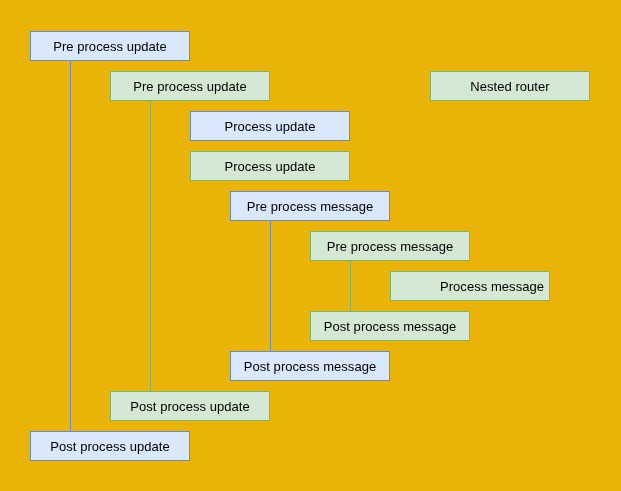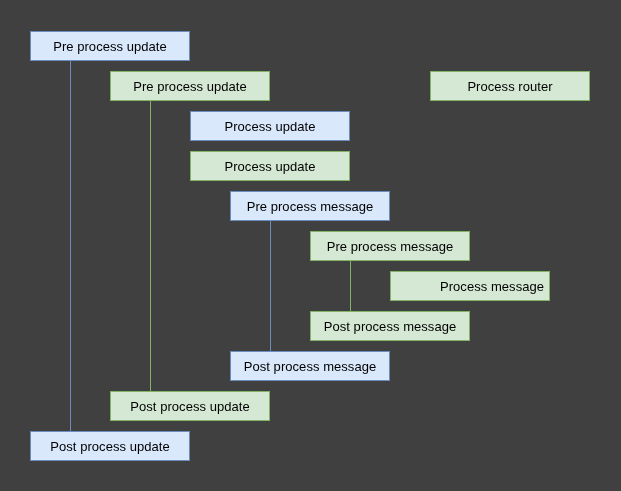--- a/index.html
+++ b/index.html
@@ -7,21 +7,21 @@
     padding: 0;
     background: #ffffff;
   }
   body {
     font-family: "Liberation Sans", sans-serif;
   }
   #canvas {
     position: relative;
     width: 621px;
     height: 491px;
-    background: #404040;
+    background: #eab308;
     overflow: hidden;
   }
   .node {
     position: absolute;
     box-sizing: border-box;
     display: flex;
     align-items: center;
     justify-content: center;
     font-size: 13px;
     line-height: 1;
@@ -58,14 +58,14 @@
     <div class="node green" style="left: 110px; top: 71px; width: 160px; height: 30px;">Pre process update</div>
     <div class="node blue" style="left: 190px; top: 111px; width: 160px; height: 30px;">Process update</div>
     <div class="node green" style="left: 190px; top: 151px; width: 160px; height: 30px;">Process update</div>
     <div class="node blue" style="left: 230px; top: 191px; width: 160px; height: 30px;">Pre process message</div>
     <div class="node green" style="left: 310px; top: 231px; width: 160px; height: 30px;">Pre process message</div>
     <div class="node green" style="left: 390px; top: 271px; width: 160px; height: 30px; padding-left: 44px;">Process message</div>
     <div class="node green" style="left: 310px; top: 311px; width: 160px; height: 30px;">Post process message</div>
     <div class="node blue" style="left: 230px; top: 351px; width: 160px; height: 30px;">Post process message</div>
     <div class="node green" style="left: 110px; top: 391px; width: 160px; height: 30px;">Post process update</div>
     <div class="node blue" style="left: 30px; top: 431px; width: 160px; height: 30px;">Post process update</div>
-    <div class="node green" style="left: 430px; top: 71px; width: 160px; height: 30px;">Process router</div>
+    <div class="node green" style="left: 430px; top: 71px; width: 160px; height: 30px;">Nested router</div>
   </div>
 
 </body></html>

